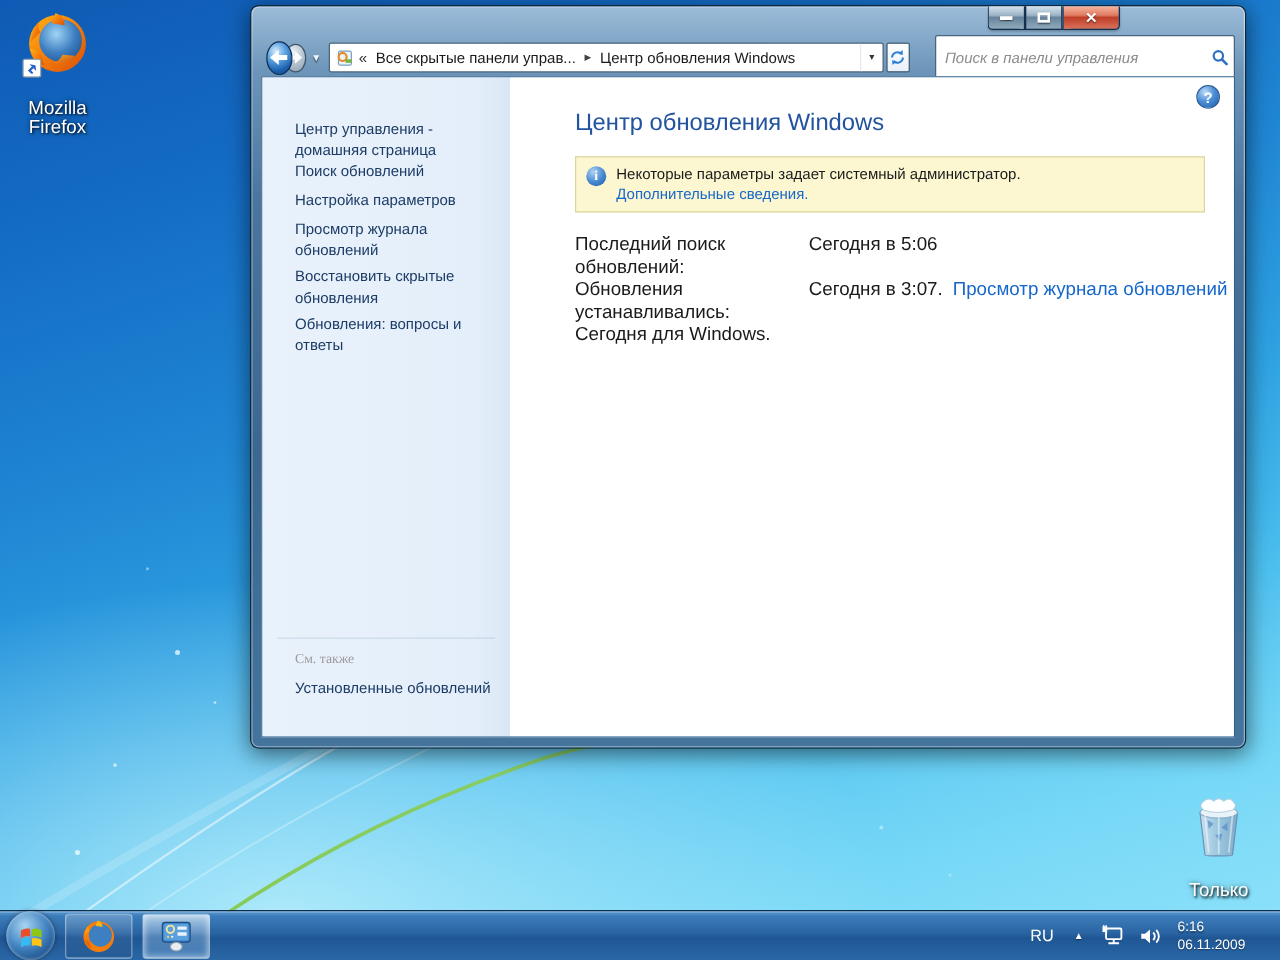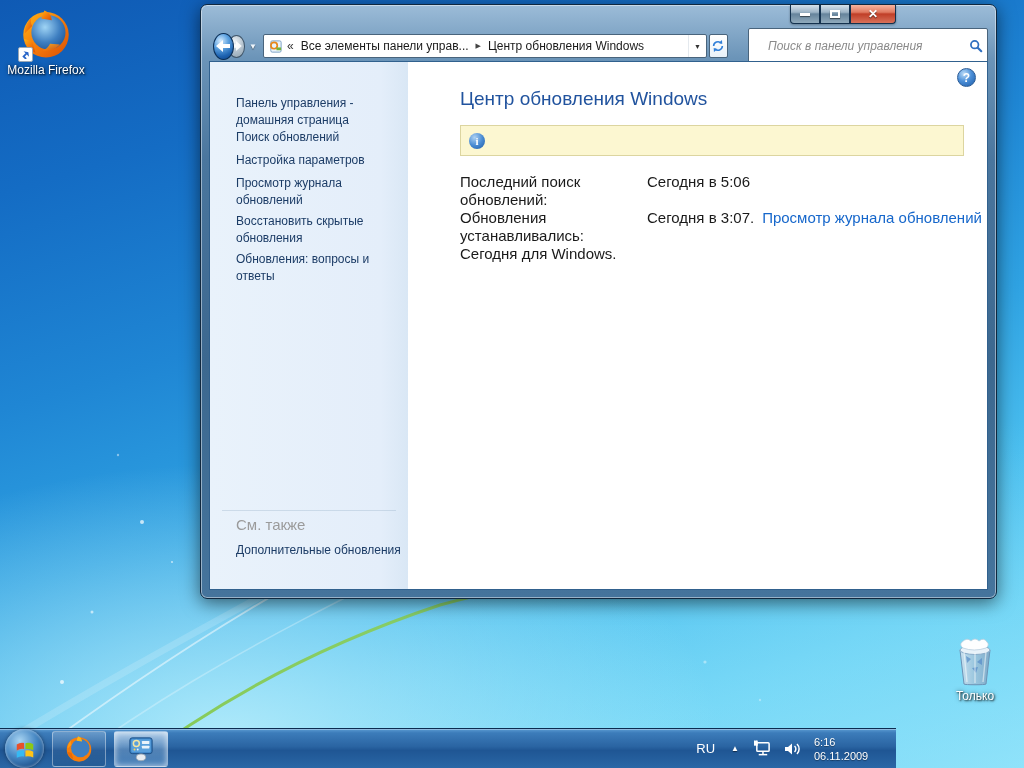--- a/index.html
+++ b/index.html
@@ -10,21 +10,21 @@
     background:
       radial-gradient(ellipse 760px 420px at 22% 96%, rgba(190,240,252,.85) 0%, rgba(190,240,252,0) 65%),
       radial-gradient(ellipse 900px 600px at 85% 100%, rgba(130,220,248,.5) 0%, rgba(130,220,248,0) 60%),
       linear-gradient(163deg, #0f5ab4 0%, #146cc4 18%, #1f86d4 38%, #2fa2e2 55%, #49bdee 70%, #72d6f6 85%, #97e6fb 100%);
   }
   .wallpaper { position:absolute; left:0; top:0; width:1024px; height:768px; }
 
   
   .desk-icon { position:absolute; width:84px; text-align:center; cursor:default; }
   .desk-icon .ic { position:relative; width:52px; height:52px; margin:0 auto; }
-  .desk-label { margin-top:3px; font-size:12px; color:#fff; text-shadow:1px 1px 2px rgba(0,0,0,.85), 0 0 4px rgba(0,0,0,.5); line-height:15px; }
+  .desk-label { margin-top:19px; font-size:15px; color:#fff; text-shadow:1px 1px 2px rgba(0,0,0,.85), 0 0 4px rgba(0,0,0,.5); line-height:15px; }
   .shortcut-badge { position:absolute; left:-2px; bottom:-2px; width:15px; height:15px; background:#fff; border:1px solid #9aa7b5; border-radius:2px; display:flex; align-items:center; justify-content:center; }
   #firefox-desk { left:4px; top:8px; }
   #recycle-desk { left:936px; top:636px; width:78px; }
   #recycle-desk .ic { width:46px; height:50px; }
 
   
   .window {
     position:absolute; left:200px; top:4px; width:797px; height:595px;
     border:1px solid #10283f; border-radius:7px;
     background:linear-gradient(180deg, #9cbcd8 0%, #6b94b8 9%, #4a769e 26%, #3c688f 60%, #45749c 100%);
@@ -47,29 +47,29 @@
     background:radial-gradient(circle at 35% 28%, #d6ecff 0%, #5da2e0 35%, #1d62b0 70%, #0c3f82 100%); }
   .fwd-btn { width:23px; height:23px; margin-left:-6px; z-index:1; border:1px solid #41576b;
     background:radial-gradient(circle at 35% 28%, #f2f6f9 0%, #b9c7d2 45%, #8fa2b0 100%); }
   .nav-chev { font-size:8px; color:#eef5fb; text-shadow:0 1px 1px rgba(0,0,0,.5); margin:0 6px 0 4px; }
   .addr-field { height:24px; flex:0 0 444px; background:#fff; border:1px solid #49647c; border-radius:2px; display:flex; align-items:center; padding:0 0 0 4px; font-size:12px; color:#1a1a1a; }
   .addr-crumb { padding:0 5px; white-space:nowrap; }
   .addr-sep { font-size:7px; color:#444; padding:0 2px; }
   .addr-overflow { font-size:12px; color:#333; padding:0 2px 0 4px; }
   .addr-drop { margin-left:auto; width:18px; height:100%; display:flex; align-items:center; justify-content:center; font-size:7px; color:#333; border-left:1px solid #e4e9ee; }
   .refresh-btn { width:25px; height:24px; margin-left:2px; background:linear-gradient(#fff,#e9f1f8); border:1px solid #49647c; border-radius:2px; display:flex; align-items:center; justify-content:center; }
-  .search-box { height:36px; flex:0 0 240px; margin-left:20px; background:#fff; border:1px solid #49647c; border-radius:2px; display:flex; align-items:center; padding:0 4px 0 19px; }
+  .search-box { height:36px; flex:0 0 240px; margin-left:20px; background:#fff; border:1px solid #49647c; border-radius:2px; display:flex; align-items:center; padding:0 4px 0 7px; }
   .search-box input { flex:1; border:none; outline:none; font-family:"Liberation Sans",sans-serif; font-size:12px; font-style:italic; color:#333; background:transparent; }
   .search-box input::placeholder { color:#8b8b8b; font-style:italic; }
 
   
   .client { position:absolute; left:8px; right:8px; top:56px; bottom:8px; background:#fff; border:1px solid #31618e; display:flex; }
   .sidebar { position:relative; width:198px; flex:0 0 198px; background:linear-gradient(90deg,#e9f2fb 0%, #e4eefa 86%, #d9e7f5 100%); }
   .side-item { position:absolute; left:26px; right:14px; font-size:12px; line-height:17px; color:#1c3c66; cursor:pointer; }
-  .see-also-hdr { position:absolute; left:26px; bottom:56px; font-size:15px; color:#9b9b9b; }
+  .see-also-hdr { position:absolute; left:26px; bottom:56px; font-size:11px; color:#9b9b9b;font-family:Liberation Serif, serif; }
   .see-also-item { position:absolute; left:26px; bottom:32px; font-size:12px; color:#1c3c66; cursor:pointer; }
   .sidebar .divider { position:absolute; left:12px; right:12px; bottom:78px; height:1px; background:rgba(120,150,180,.25); }
 
   .content { position:relative; flex:1; background:#fff; }
   .page-title { margin:26px 0 0 52px; font-size:19px; color:#21539e; font-weight:400; }
   .help-btn { position:absolute; top:6px; right:11px; width:19px; height:19px; border-radius:50%;
     background:radial-gradient(circle at 35% 28%, #bcdcf8 0%, #4d90d8 45%, #1b5aa8 100%);
     border:1px solid #2b5c96; color:#fff; font-size:12px; font-weight:bold; display:flex; align-items:center; justify-content:center; cursor:pointer; }
 
   .notice { margin:15px 0 0 52px; width:504px; background:#fcf7d1; border:1px solid #dcd5a0; padding:5px 10px 6px 8px; display:flex; }
@@ -79,21 +79,21 @@
   .notice-text { font-size:12px; line-height:16px; color:#1a1a1a; }
   .notice-link { color:#1667cb; cursor:pointer; }
 
   .info-rows { margin:17px 0 0 52px; }
   .info-row { display:flex; font-size:15px; line-height:18px; color:#1a1a1a; }
   .row-label { width:187px; flex:0 0 187px; }
   .row-link { color:#1667cb; margin-left:8px; cursor:pointer; }
   .row-link:empty { display:none; }
 
   
-  .taskbar { position:absolute; left:0; bottom:0; width:896px; height:40px;
+  .taskbar { position:absolute; left:0; bottom:0; width:1024px; height:40px;
     background:linear-gradient(180deg,#5b9bd2 0%,#3c7cba 10%,#2a64a2 45%,#1f5694 55%,#2a67a6 100%);
     border-top:1px solid #0c2c50; box-shadow:inset 0 1px 0 rgba(255,255,255,.35); display:flex; align-items:center; }
   .start-orb { width:39px; height:39px; margin-left:5px; border-radius:50%; position:relative; cursor:pointer;
     background:radial-gradient(circle at 38% 30%, #a8d4f2 0%, #4788c4 45%, #1b4e88 80%, #0e3560 100%);
     box-shadow:inset 0 0 3px rgba(255,255,255,.6), 0 0 4px rgba(0,0,0,.4); display:flex; align-items:center; justify-content:center; }
   .task-btn { width:54px; height:36px; margin-left:8px; border:1px solid rgba(255,255,255,.4); border-radius:3px;
     background:linear-gradient(rgba(255,255,255,.22), rgba(255,255,255,.06) 50%, rgba(0,0,0,.08)); display:flex; align-items:center; justify-content:center; cursor:pointer; }
   .task-btn.active { background:linear-gradient(rgba(235,245,255,.65), rgba(180,215,245,.35) 50%, rgba(140,190,235,.3));
     box-shadow:inset 0 0 6px rgba(255,255,255,.7); }
   .tray { margin-left:auto; display:flex; align-items:center; color:#fff; }
@@ -213,21 +213,21 @@
       </div>
       <span class="nav-chev">▼</span>
 
       <div class="addr-field">
         <svg width="15" height="15" viewBox="0 0 16 16">
           <rect x="3" y="2" width="11" height="12" rx="1.5" fill="#eaf3fb" stroke="#7aa0c4"></rect>
           <circle cx="6.5" cy="7" r="3.4" fill="none" stroke="#e8871a" stroke-width="1.8"></circle>
           <rect x="9" y="9" width="5" height="3" fill="#74b43c"></rect>
         </svg>
         <span class="addr-overflow">«</span>
-        <span class="addr-crumb">Все элементы панели управ...</span>
+        <span class="addr-crumb">Все скрытые панели управ...</span>
         <span class="addr-sep">▶</span>
         <span class="addr-crumb">Центр обновления Windows</span>
         <span class="addr-drop">▼</span>
       </div>
       <div class="refresh-btn">
         <svg width="14" height="14" viewBox="0 0 16 16">
           <path d="M3 8 a5 5 0 0 1 8.5 -3.4" fill="none" stroke="#2f7ed8" stroke-width="1.8"></path>
           <path d="M12.6 1.2 L12.9 5.6 L8.6 4.6 Z" fill="#2f7ed8"></path>
           <path d="M13 8 a5 5 0 0 1 -8.5 3.4" fill="none" stroke="#2f7ed8" stroke-width="1.8"></path>
           <path d="M3.4 14.8 L3.1 10.4 L7.4 11.4 Z" fill="#2f7ed8"></path>
@@ -239,40 +239,44 @@
         <svg width="14" height="14" viewBox="0 0 16 16">
           <circle cx="6.5" cy="6.5" r="4.3" fill="none" stroke="#2f6fc0" stroke-width="2"></circle>
           <line x1="10" y1="10" x2="14" y2="14" stroke="#2f6fc0" stroke-width="2.4" stroke-linecap="round"></line>
         </svg>
       </div>
     </div>
 
     <div class="client">
 
       <div class="sidebar">
-        <div class="side-item" style="top:33px">Панель управления - домашняя страница</div>
+        <div class="side-item" style="top:33px">Центр управления - домашняя страница</div>
         <div class="side-item" style="top:67px">Поиск обновлений</div>
         <div class="side-item" style="top:90px">Настройка параметров</div>
         <div class="side-item" style="top:113px">Просмотр журнала обновлений</div>
         <div class="side-item" style="top:151px">Восстановить скрытые обновления</div>
         <div class="side-item" style="top:189px">Обновления: вопросы и ответы</div>
         <div class="divider"></div>
         <div class="see-also-hdr">См. также</div>
-        <div class="see-also-item">Дополнительные обновления</div>
+        <div class="see-also-item">Установленные обновлений</div>
       </div>
 
       <div class="content">
         <div class="help-btn">
             <span>?</span>
           </div>
 
         <h1 class="page-title">Центр обновления Windows</h1>
 
         <div class="notice">
           <div class="notice-icon">i</div>
+          <div class="notice-text">
+            <div>Некоторые параметры задает системный администратор.</div>
+            <div class="notice-link">Дополнительные сведения.</div>
+          </div>
         </div>
 
         <div class="info-rows">
           <div class="info-row">
             <span class="row-label">Последний поиск обновлений:</span>
             <span class="row-value">Сегодня в 5:06</span>
 
           </div>
           <div class="info-row">
             <span class="row-label">Обновления устанавливались:</span>

